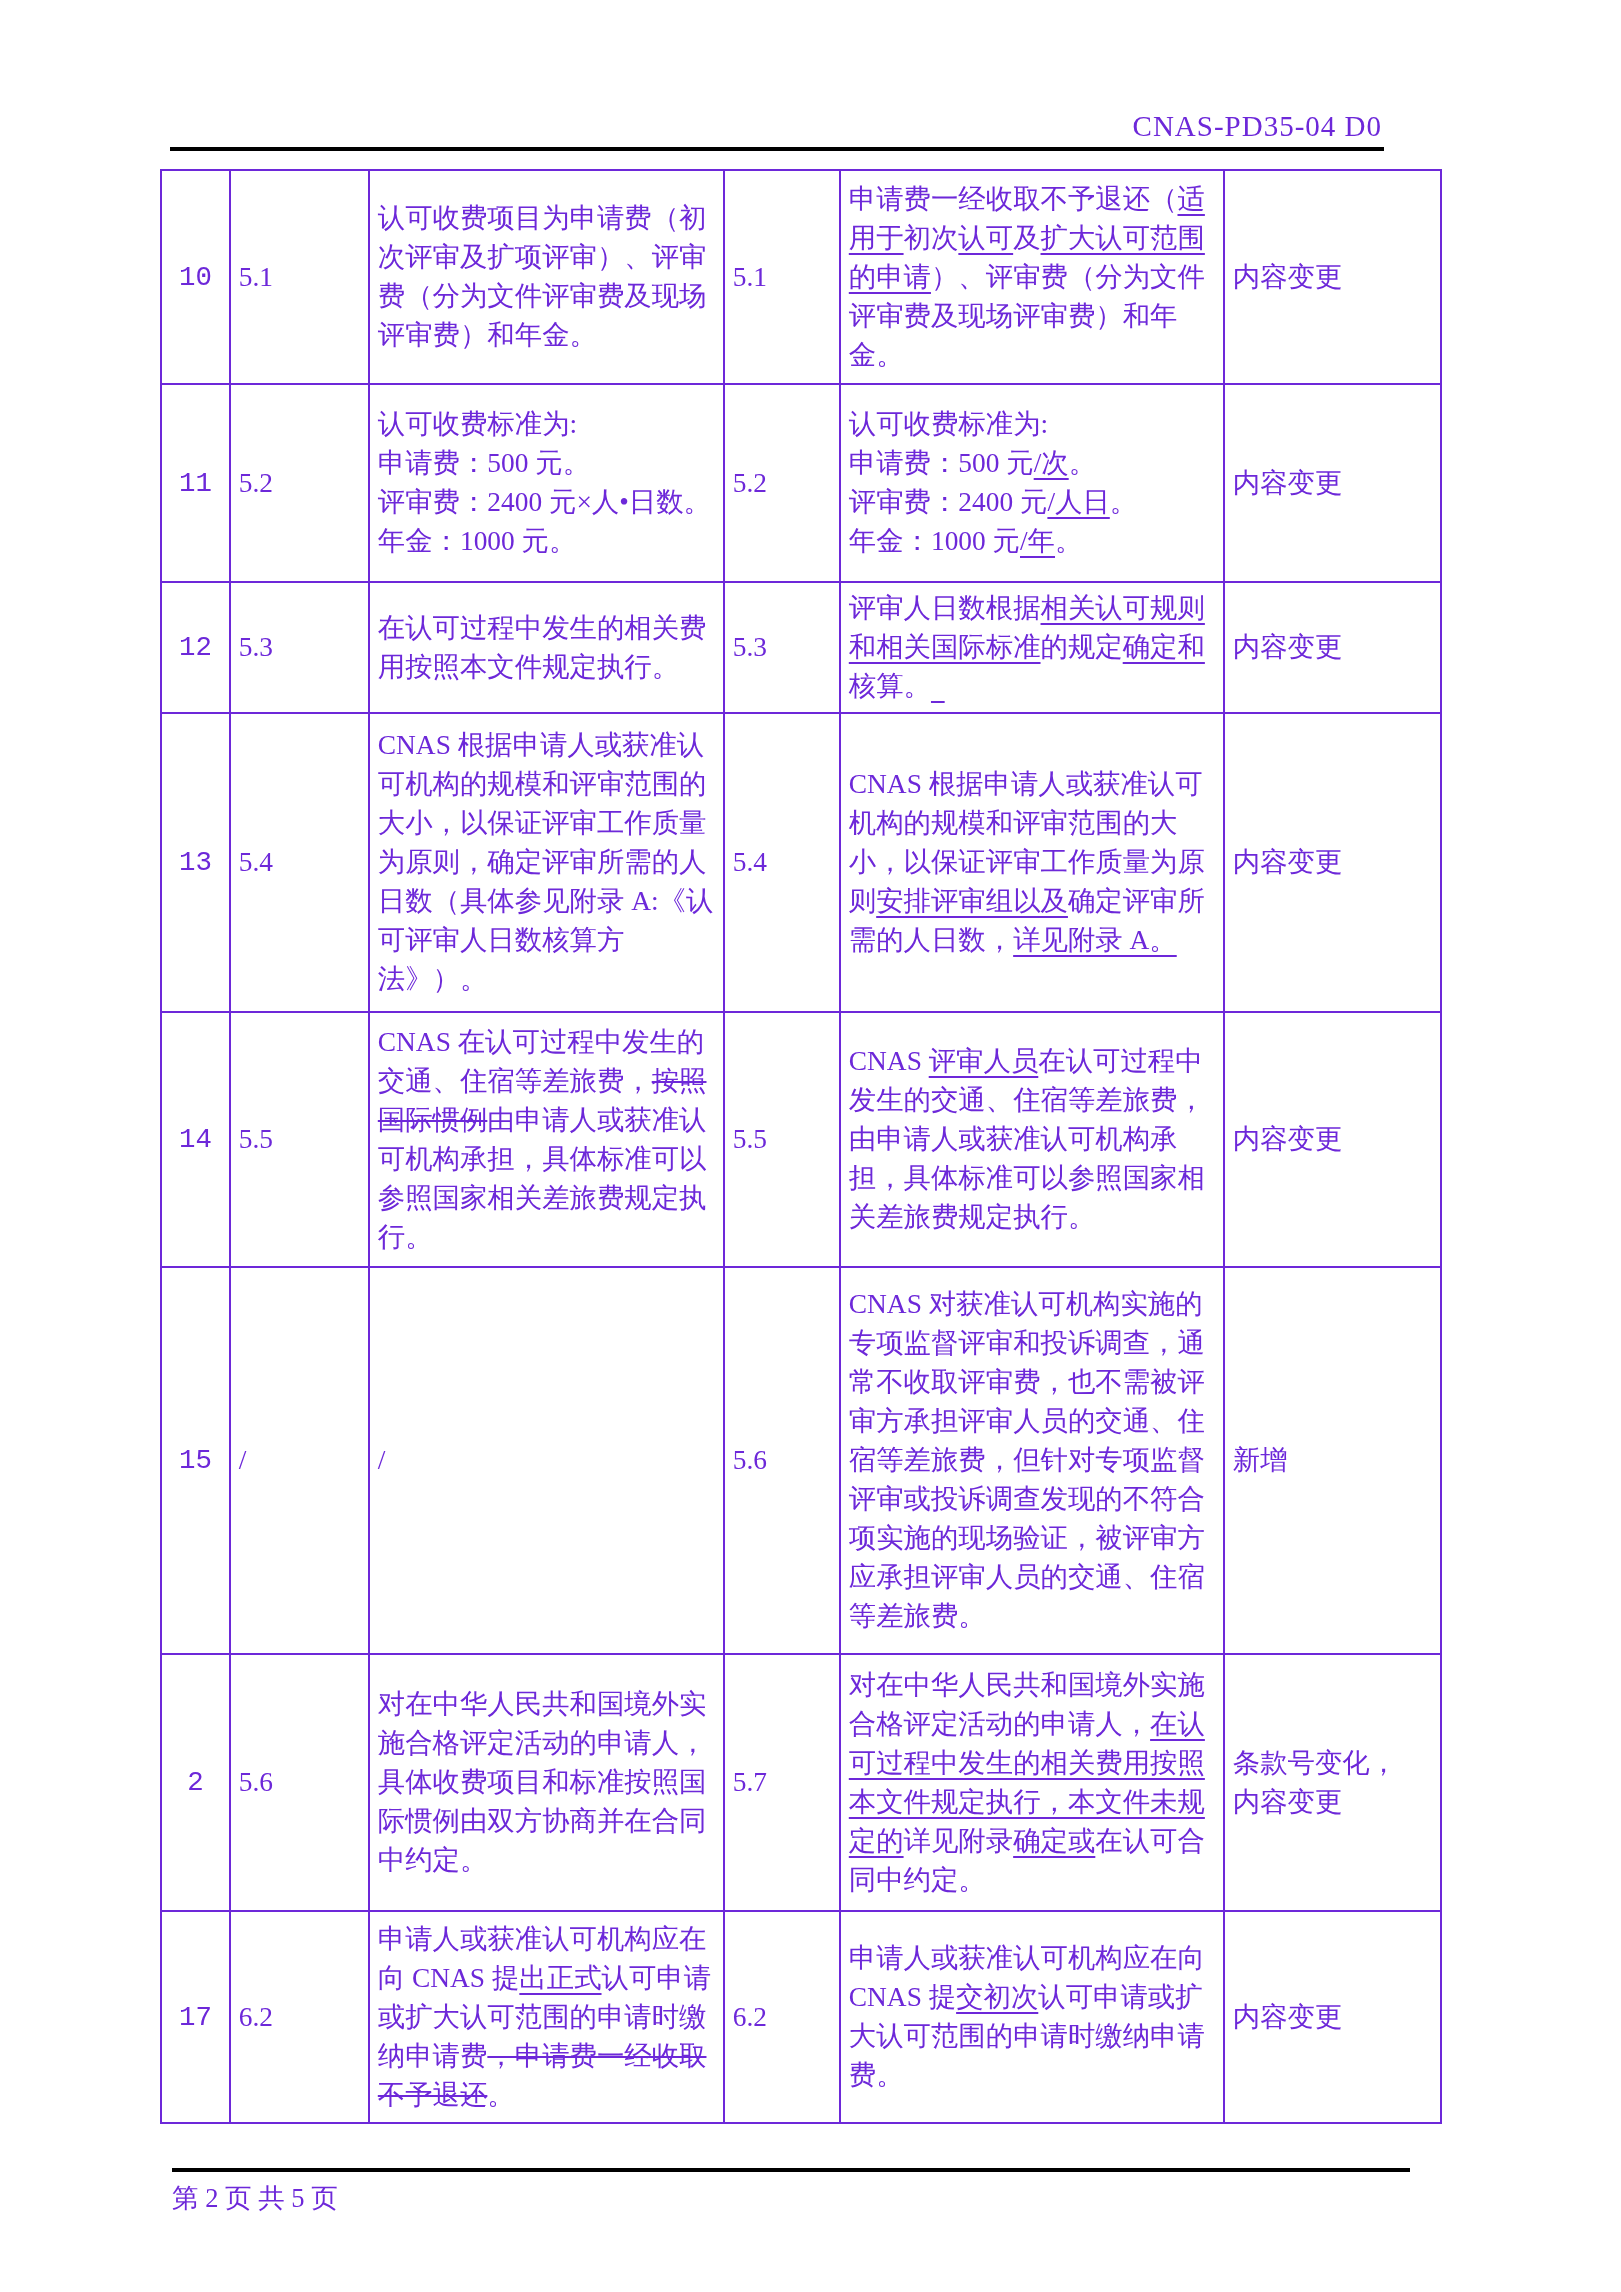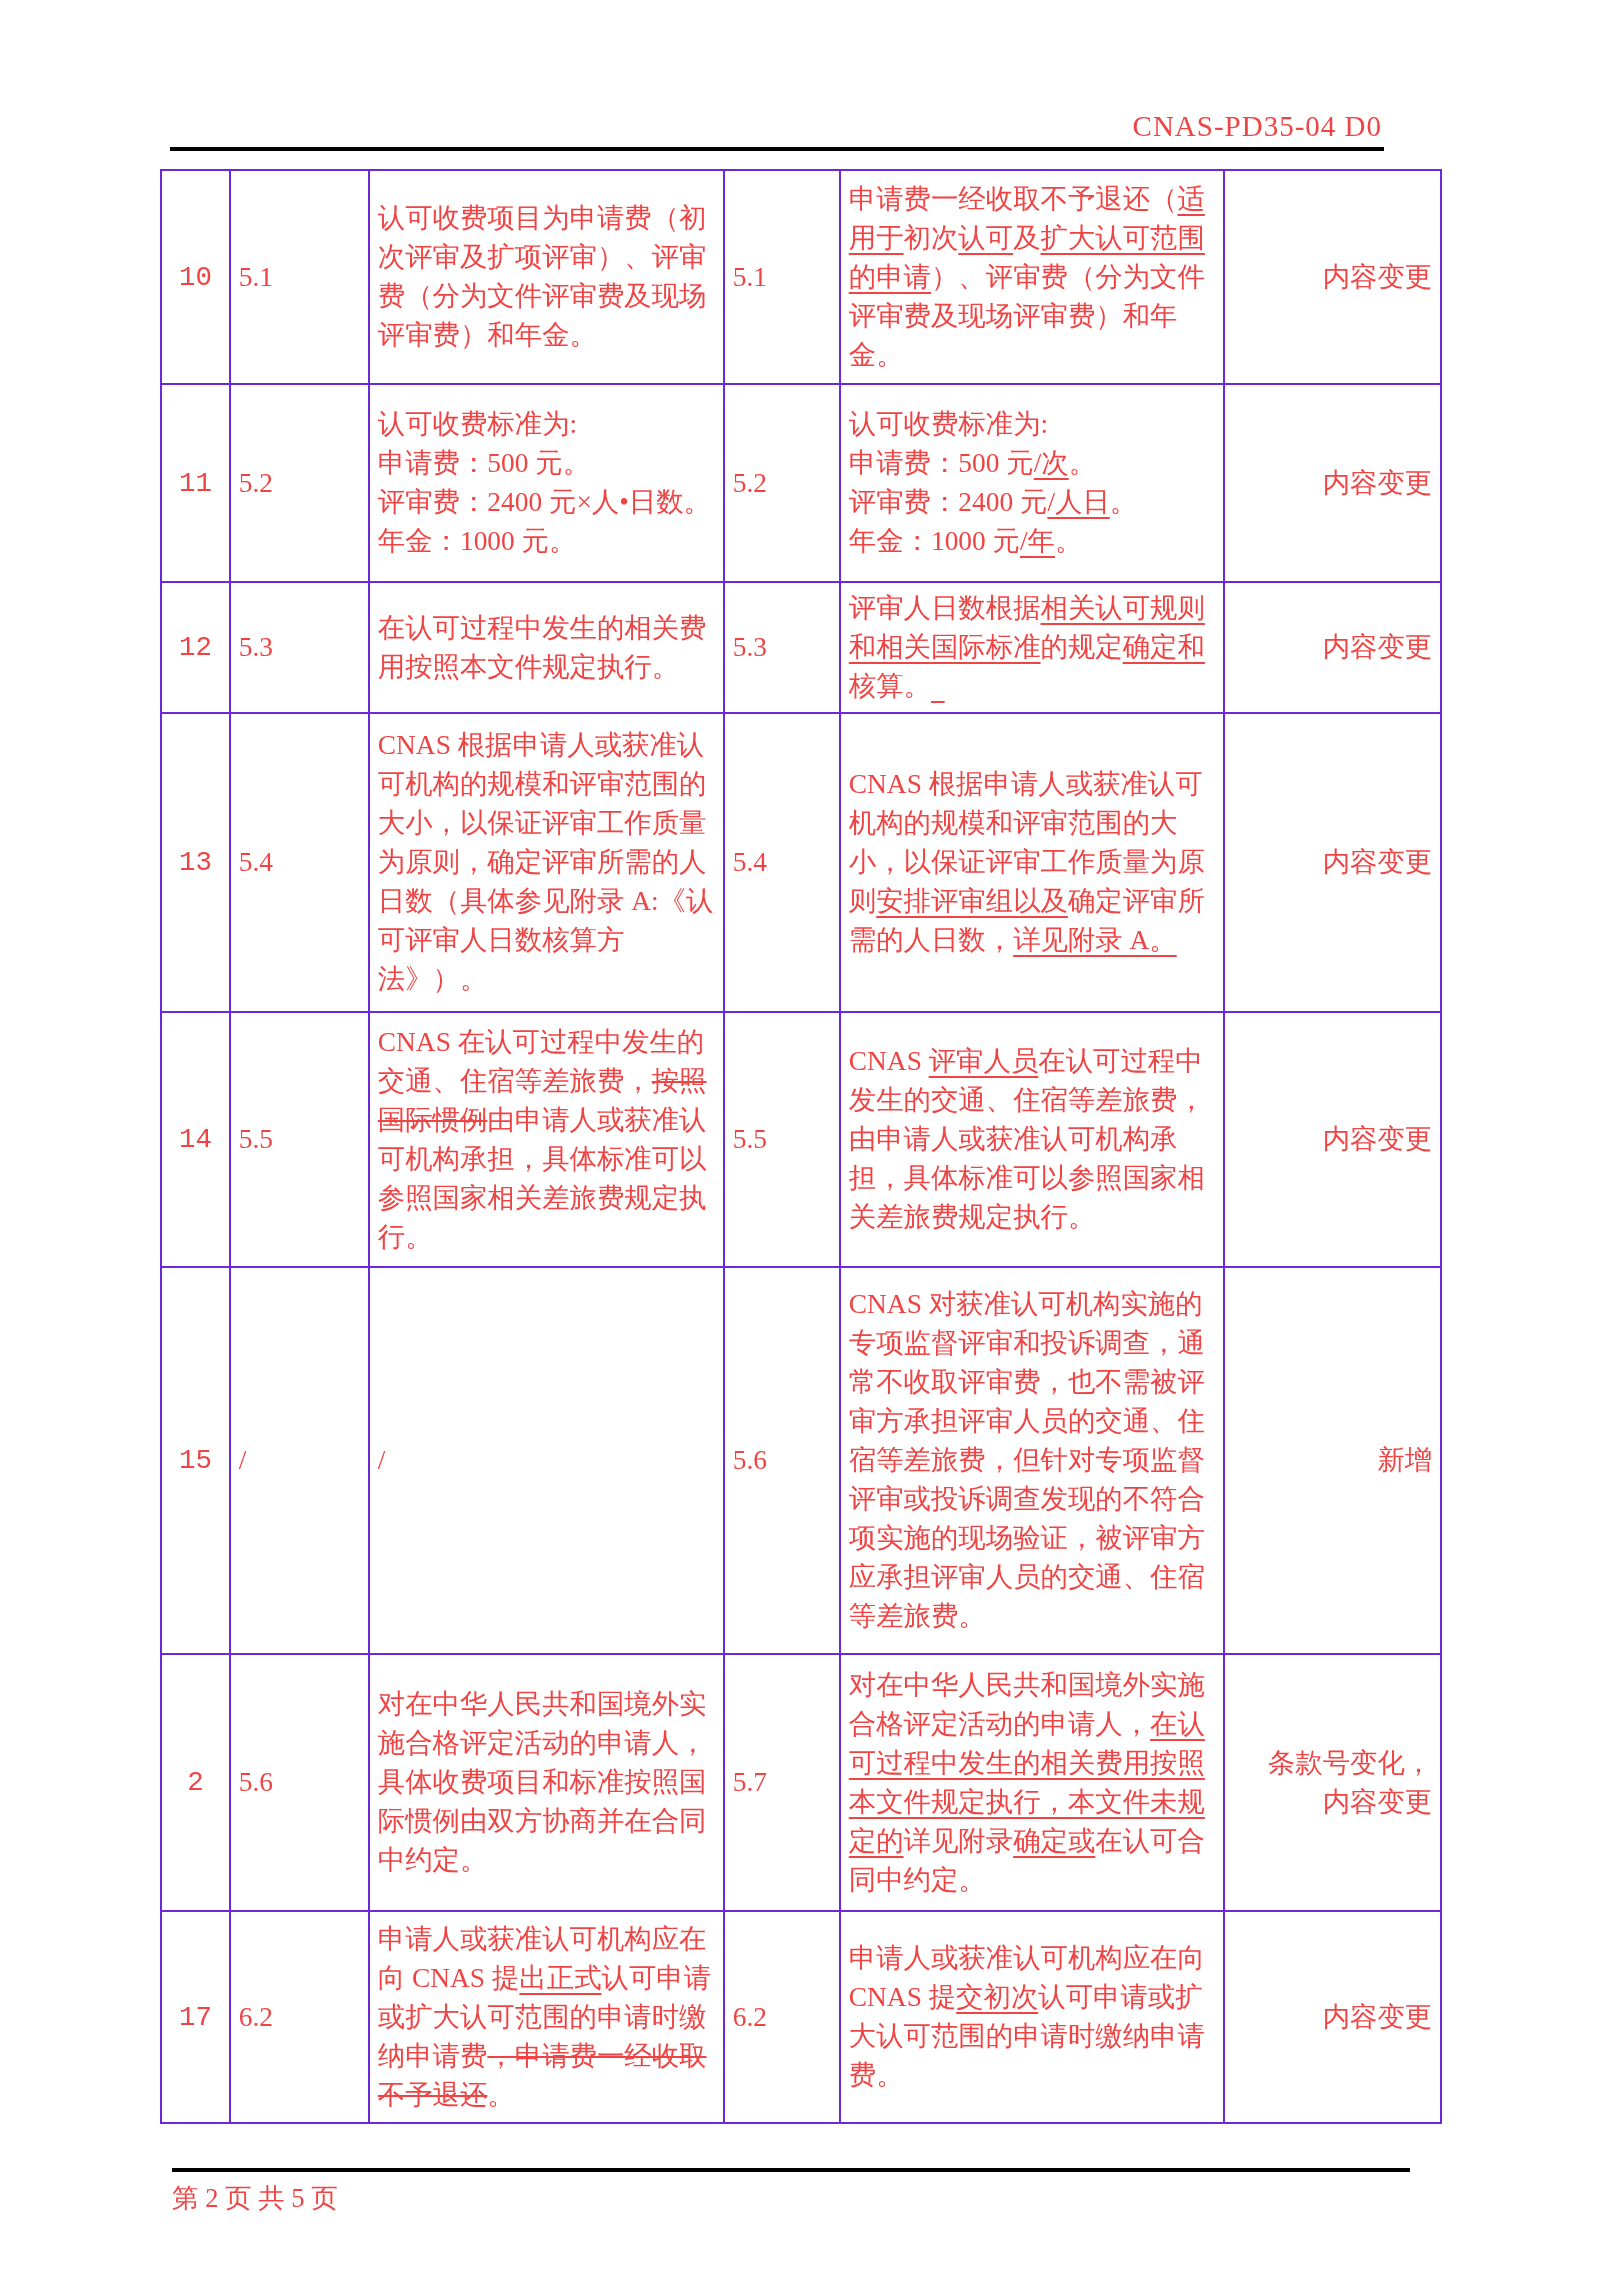--- a/index.html
+++ b/index.html
@@ -1,21 +1,21 @@
 <!DOCTYPE html>
 <html><head>
 <meta charset="utf-8">
 <style>
   html,body{margin:0;padding:0;background:#888;}
   .page{
     position:relative;
     width:1621px;height:2293px;
     background:#ffffff;
     font-family:"Liberation Serif","DejaVu Serif",serif;
-    color:#ef4444;
+    color:#6d28d9;
     overflow:hidden;
   }
   .doc-code{
     position:absolute;
     top:110px;right:239px;
     font-size:29px;
     letter-spacing:1px;
     white-space:nowrap;
   }
   .header-rule{
@@ -42,21 +42,21 @@
   }
   .c-num{text-align:center;padding:4.9px 2px;font-family:Liberation Mono, monospace;}
   .c-clause{text-align:left;padding-left:19.6px;}
   .c-text{
     text-align:left;
     padding:4.9px 9.8px 4.9px 17.6px;
     white-space:pre-line;
   }
   .c-newnum{text-align:left;padding-left:25.5px;}
   .c-change{
-    text-align:right;
+    text-align:left;
     white-space:pre-line;
     padding:4.9px 5.9px;
     margin-top:44px;
   }
   .va-top{vertical-align:top;padding-top:7.8px;}
   .u{text-decoration:underline;text-decoration-thickness:2px;text-underline-offset:5.9px;}
   .s{text-decoration:line-through;text-decoration-thickness:2px;}
   tr.r0{height:214px;}
   tr.r1{height:198px;}
   tr.r2{height:131px;}

